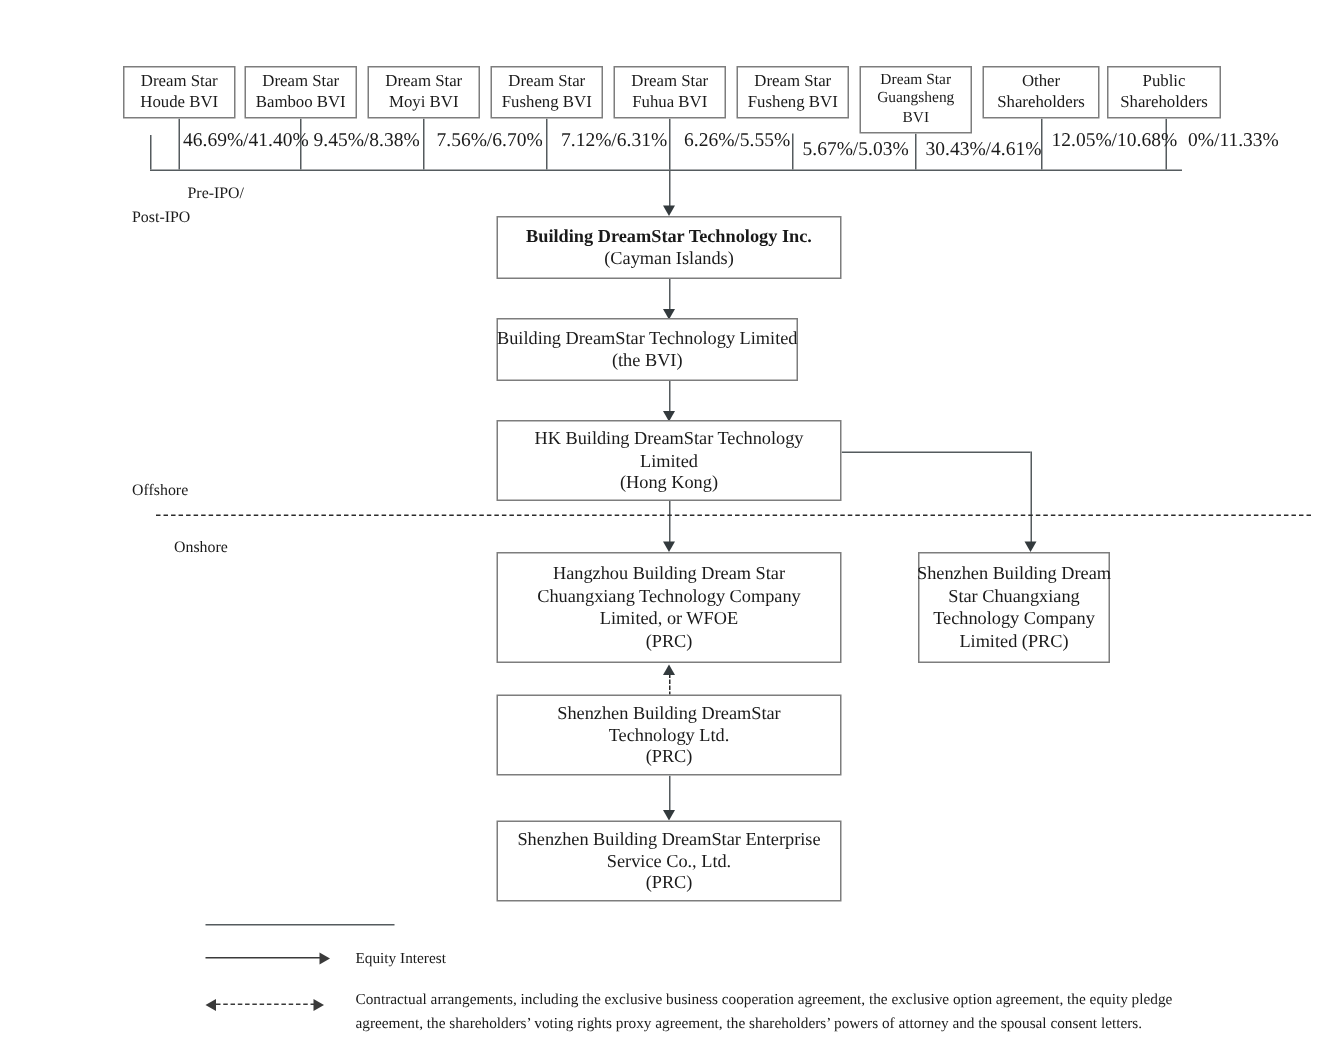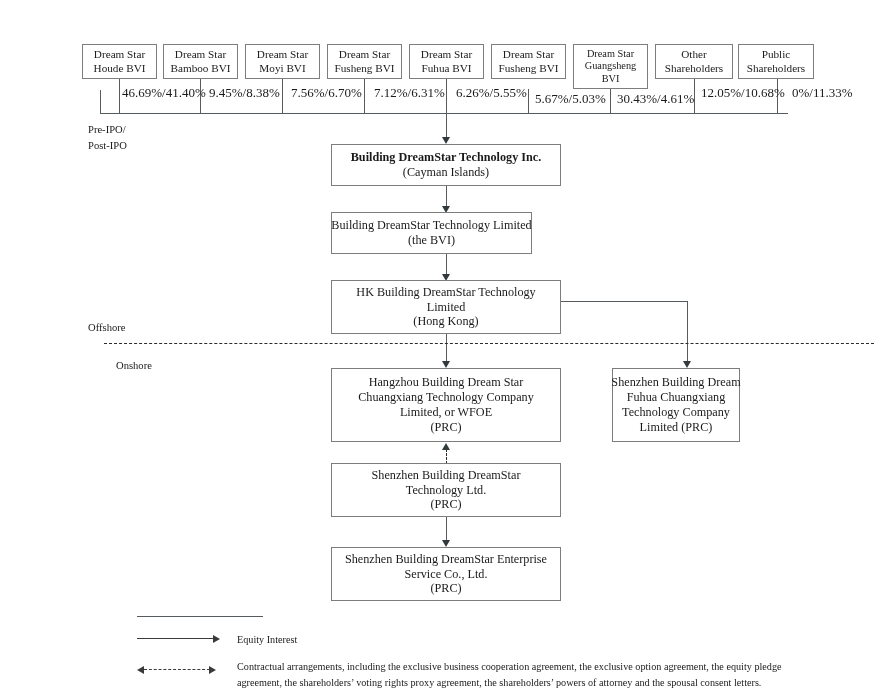--- a/index.html
+++ b/index.html
@@ -212,21 +212,21 @@
   <div class="pct" style="left:209px; top:85px;">9.45%/8.38%</div>
   <div class="pct" style="left:291px; top:85px;">7.56%/6.70%</div>
   <div class="pct" style="left:374px; top:85px;">7.12%/6.31%</div>
   <div class="pct" style="left:456px; top:85px;">6.26%/5.55%</div>
   <div class="pct" style="left:535px; top:91px;">5.67%/5.03%</div>
   <div class="pct" style="left:617px; top:91px;">30.43%/4.61%</div>
   <div class="pct" style="left:701px; top:85px;">12.05%/10.68%</div>
   <div class="pct" style="left:792px; top:85px;">0%/11.33%</div>
 
   <div class="sidelabel" style="left:88px; top:122px;">
-    <span style="display:block;">Pre-IPO/</span>
+    <span style="display:block;margin-left:37px;">Pre-IPO/</span>
     <span style="display:block;">Post-IPO</span>
   </div>
 
   <div class="sidelabel" style="left:88px; top:320px;">Offshore</div>
   <div class="sidelabel" style="left:88px; top:358px;margin-left:28px;">Onshore</div>
 
   <div class="vline" style="left:446px; top:113px; height:26px;"></div>
   <div class="arrow-down" style="left:442px; top:137px;"></div>
 
   <div class="ebox entbox bold-first" style="left:331px; top:144px; width:230px; height:42px;">
@@ -262,21 +262,21 @@
 
   <div class="ebox entbox" style="left:331px; top:368px; width:230px; height:74px;">
     <span class="ln">Hangzhou  Building Dream Star</span>
     <span class="ln">Chuangxiang  Technology Company</span>
     <span class="ln">Limited, or WFOE</span>
     <span class="ln">(PRC)</span>
   </div>
 
   <div class="ebox entbox" style="left:612px; top:368px; width:128px; height:74px;">
     <span class="ln">Shenzhen  Building Dream</span>
-    <span class="ln">Fuhua Chuangxiang</span>
+    <span class="ln">Star Chuangxiang</span>
     <span class="ln">Technology Company</span>
     <span class="ln">Limited (PRC)</span>
   </div>
 
   <div class="dashed-v" style="left:446px; top:449px; height:15px;"></div>
   <div class="arrow-up" style="left:442px; top:443px;"></div>
 
   <div class="ebox entbox" style="left:331px; top:463px; width:230px; height:54px;">
     <span class="ln">Shenzhen  Building DreamStar</span>
     <span class="ln">Technology Ltd.</span>

